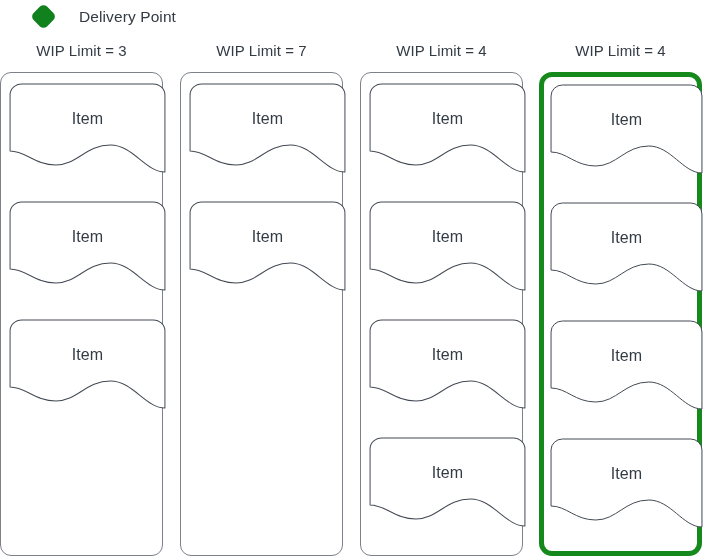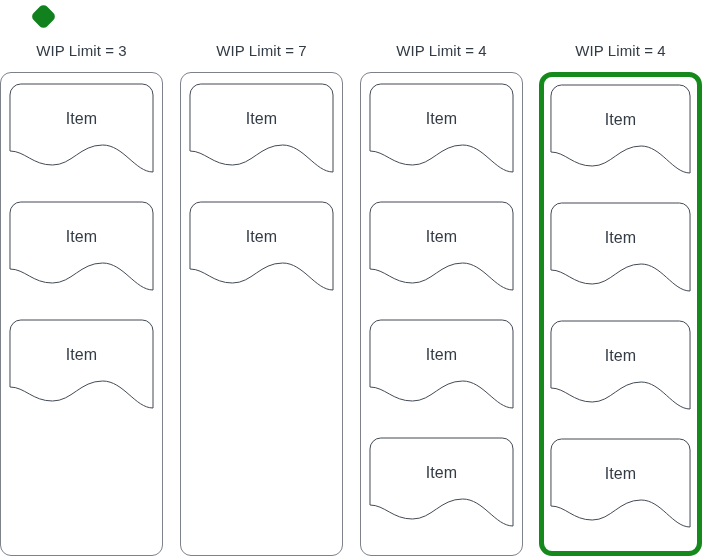--- a/index.html
+++ b/index.html
@@ -108,20 +108,21 @@
   }
   .column.highlighted .cards {
     padding: 7px 6px 0 6px;
   }
 
   .card {
     position: relative;
     width: 100%;
     height: 96px;
     margin-bottom: 22px;
+    padding-left: 12px;
   }
   .card svg {
     position: absolute;
     left: 0;
     top: 0;
     width: 100%;
     height: 100%;
     display: block;
     overflow: visible;
   }
@@ -137,20 +138,21 @@
     pointer-events: none;
   }
 </style>
 </head>
 <body>
 
 <div id="legend">
   <span class="diamond-wrap">
     <span class="diamond" style="background: rgb(17, 129, 29);"></span>
   </span>
+  <span class="legend-label">Delivery Point</span>
 </div>
 
 <div id="board">
     <div class="column col-0">
       <div class="col-header">WIP Limit = 3</div>
       <div class="col-body" style="border-color: rgb(124, 129, 138);">
         <div class="cards">
           <div class="card">
             <svg viewBox="0 0 147 96" preserveAspectRatio="none">
               <path d="M 1 12 A 11 11 0 0 1 12 1 L 135 1 A 11 11 0 0 1 146 12 L 146 89 C 128 89 116 62 95 62 C 72 62 64 82 44 82 C 24 82 16 68 1 68 Z" fill="#ffffff" stroke="#434a54" stroke-width="1" stroke-linejoin="round" vector-effect="non-scaling-stroke"></path>

